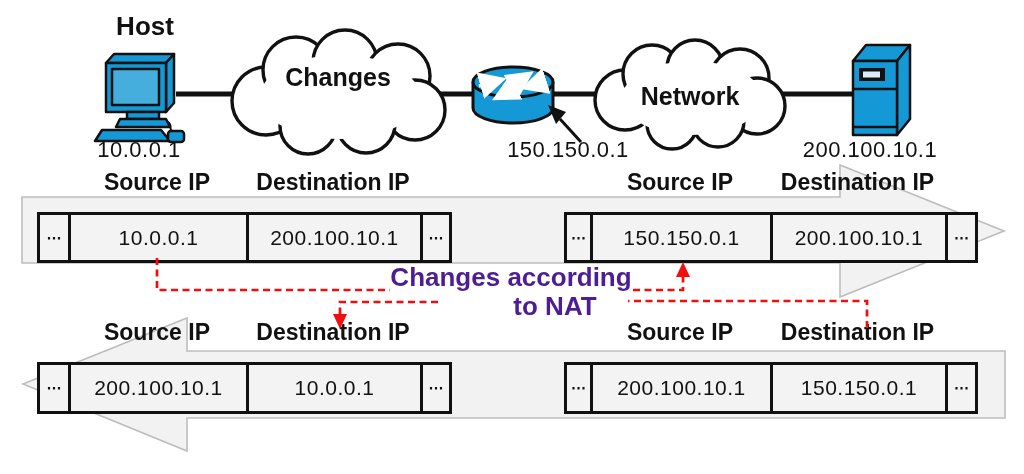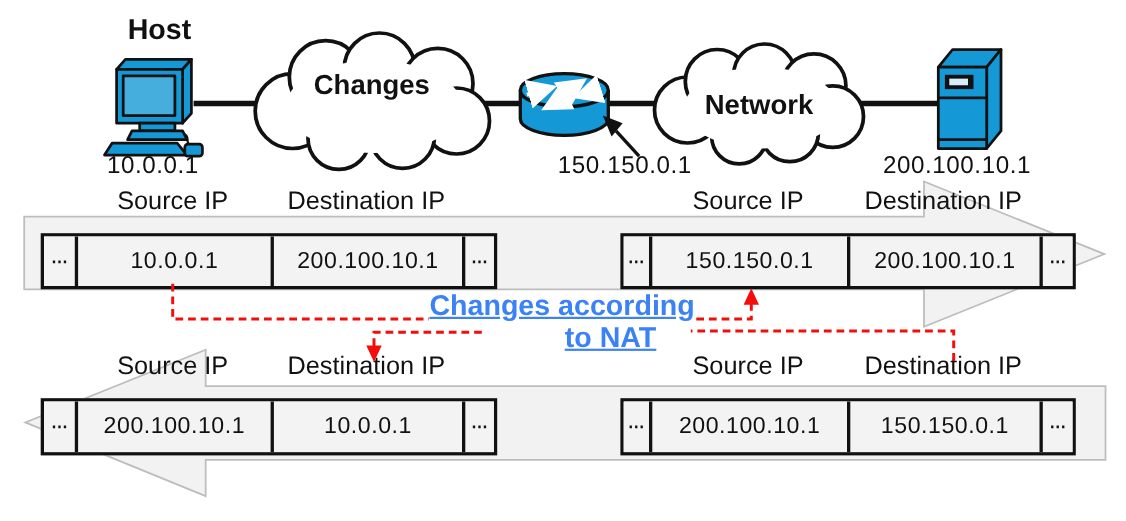--- a/index.html
+++ b/index.html
@@ -8,24 +8,24 @@
   svg.layer{position:absolute;left:0;top:0;pointer-events:none;}
   #base-layer{z-index:1;}
   #red-layer{z-index:20;}
   .clabel{position:absolute;transform:translateX(-50%);text-align:center;font-weight:700;
           font-size:26px;white-space:nowrap;z-index:10;}
   .iplabel{position:absolute;transform:translateX(-50%);text-align:center;font-weight:400;
           font-size:22px;white-space:nowrap;z-index:10;letter-spacing:.5px;}
   .cloudlabel{position:absolute;transform:translateX(-50%);text-align:center;font-weight:700;
           font-size:25px;line-height:31px;white-space:nowrap;z-index:10;}
   .natnote{position:absolute;transform:translateX(-50%);text-align:center;font-weight:700;
-          font-size:26px;line-height:29px;color:#3b82f6;white-space:nowrap;z-index:10;text-decoration:underline;}
+          font-size:26px;line-height:29px;color:#4c1d95;white-space:nowrap;z-index:10;}
   .pkt{position:absolute;z-index:10;}
   .pkt-hdrs{display:flex;height:30px;align-items:flex-end;margin-bottom:16px;
-          font-weight:400;font-size:23px;white-space:nowrap;}
+          font-weight:700;font-size:23px;white-space:nowrap;}
   .pkt-hdrs .h{display:block;text-align:center;}
   .pkt-box{display:flex;border:3px solid #111;background:#f3f3f4;height:45px;}
   .pkt.bottom .pkt-box{height:46px;}
   .cell{box-sizing:border-box;display:flex;align-items:center;justify-content:center;
         font-size:21px;background:#f3f3f4;letter-spacing:.5px;}
   .cell + .cell{border-left:3px solid #111;}
   .dots{font-size:15px;font-weight:700;letter-spacing:0;}
 </style>
 </head>
 <body>

